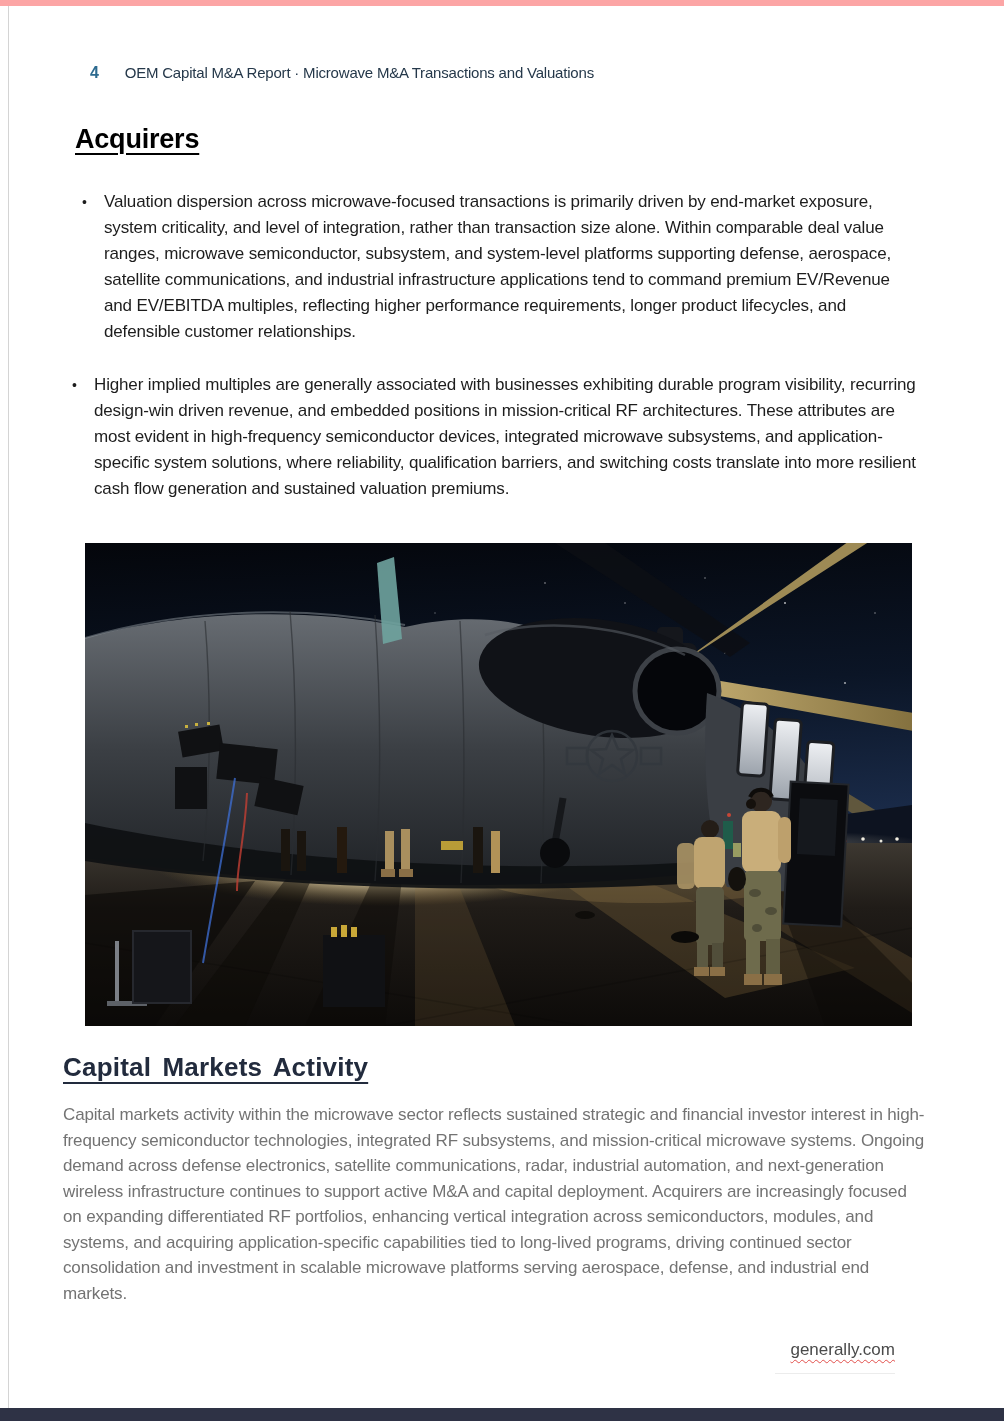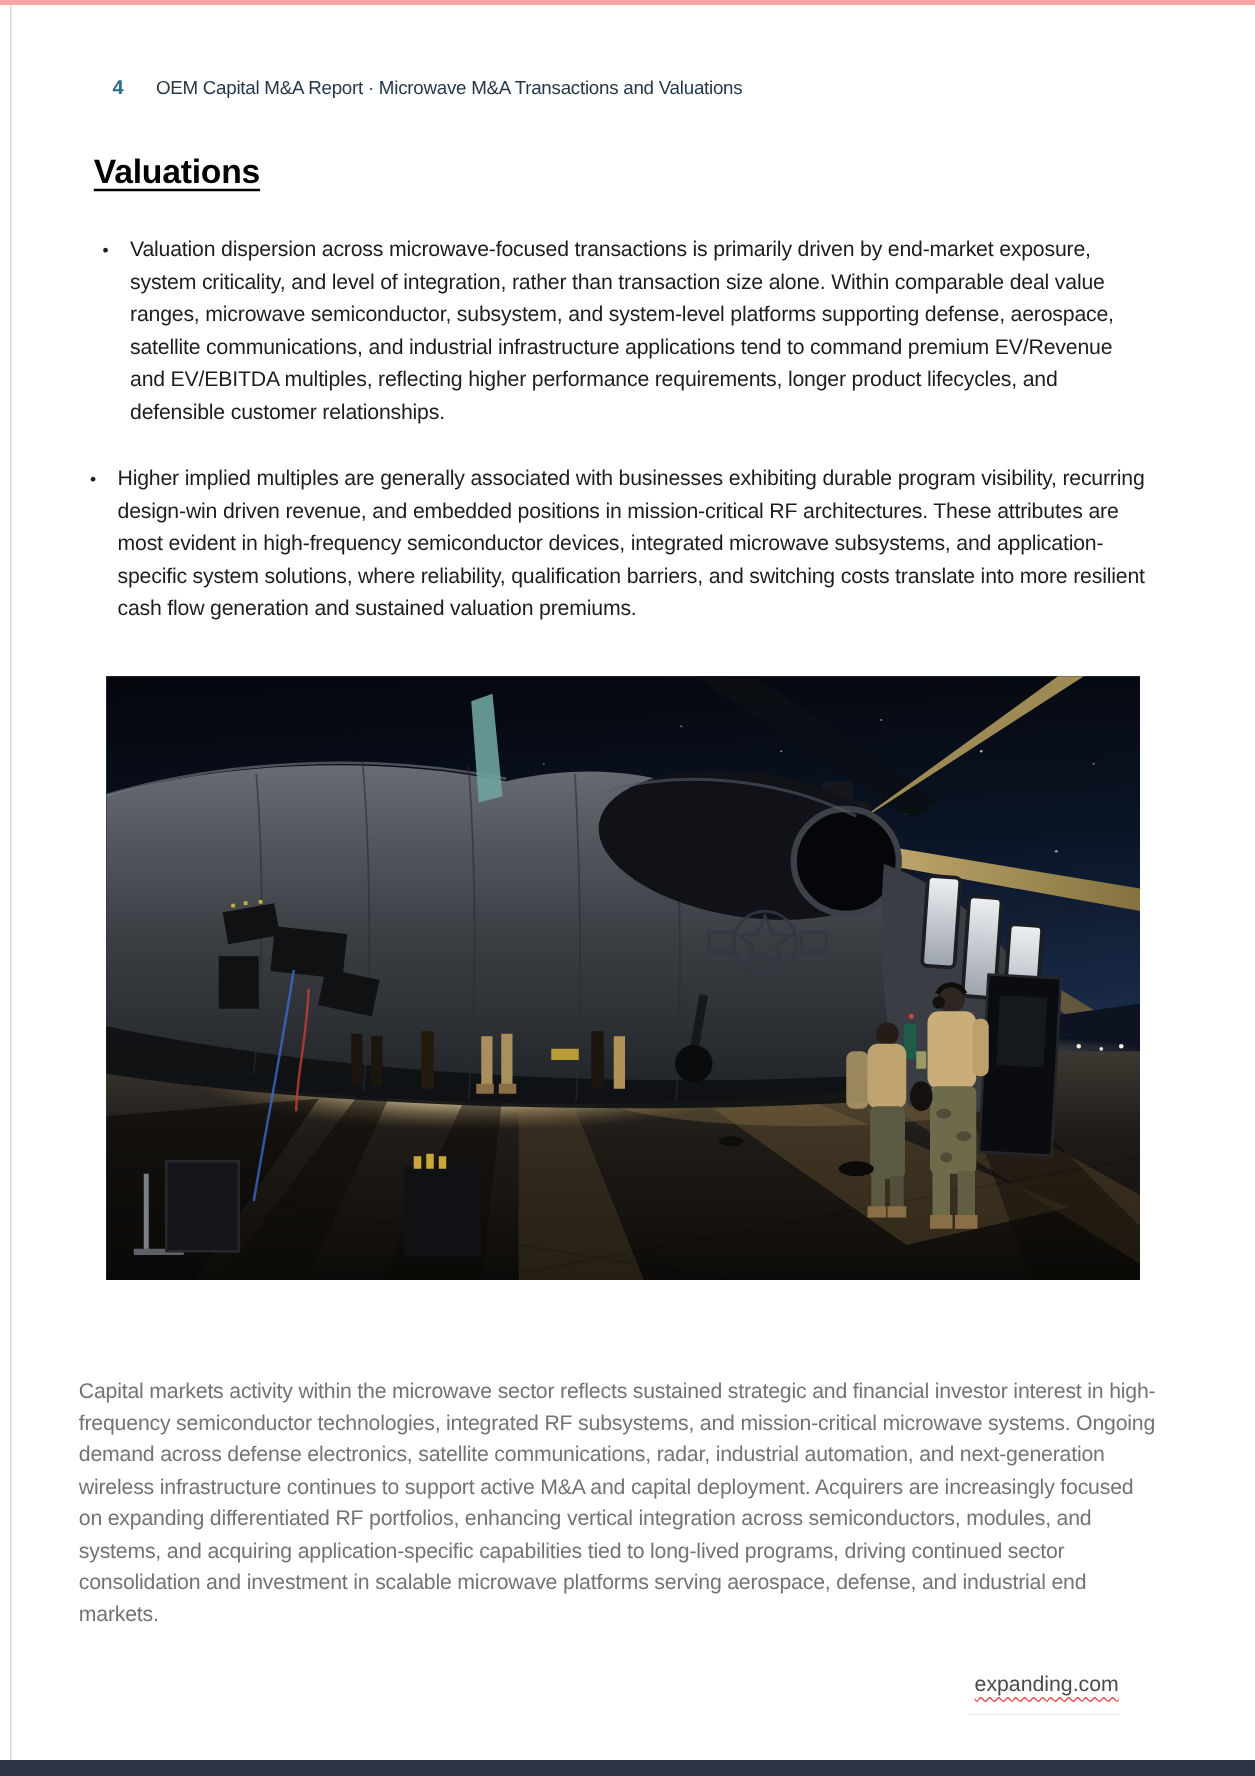--- a/index.html
+++ b/index.html
@@ -3,21 +3,21 @@
 <meta charset="utf-8">
 <style>
   html,body{margin:0;padding:0;background:#fff;}
   .page{
     position:relative;
     width:1004px;height:1421px;
     background:#ffffff;
     font-family:"Liberation Sans", sans-serif;
     color:#1c1c1c;
     overflow:hidden;
-    border-top:4px solid #fca5a5;
+    border-top:6px solid #fca5a5;
     box-sizing:border-box;
   }
   .left-rule{
     position:absolute;left:8px;top:0;bottom:0;width:1px;background:#d4d4d4;
   }
   .doc-header{
     position:absolute;top:58px;left:90px;right:60px;
     font-size:15px;letter-spacing:-0.2px;
     white-space:nowrap;
   }
@@ -71,21 +71,21 @@
 </head>
 <body>
 
 <div class="page">
   <div class="left-rule"></div>
 
   <div class="doc-header">
     <span class="page-num">4</span><span class="header-title">OEM Capital M&amp;A Report · Microwave M&amp;A Transactions and Valuations</span>
   </div>
 
-  <div class="h1">Valuations</div>
+  <div class="h1">Acquirers</div>
 
   <div class="bullet-item bullet-one">
     <span class="marker">•</span>
     <span>Valuation dispersion across microwave-focused transactions is primarily driven by end-market exposure, system criticality, and level of integration, rather than transaction size alone. Within comparable deal value ranges, microwave semiconductor, subsystem, and system-level platforms supporting defense, aerospace, satellite communications, and industrial infrastructure applications tend to command premium EV/Revenue and EV/EBITDA multiples, reflecting higher performance requirements, longer product lifecycles, and defensible customer relationships.</span>
   </div>
 
   <div class="bullet-item bullet-two">
     <span class="marker">•</span>
     <span>Higher implied multiples are generally associated with businesses exhibiting durable program visibility, recurring design-win driven revenue, and embedded positions in mission-critical RF architectures. These attributes are most evident in high-frequency semiconductor devices, integrated microwave subsystems, and application-specific system solutions, where reliability, qualification barriers, and switching costs translate into more resilient cash flow generation and sustained valuation premiums.</span>
   </div>
@@ -296,20 +296,21 @@
         <rect x="246" y="384" width="6" height="10"></rect>
           <rect x="256" y="382" width="6" height="12"></rect>
         <rect x="266" y="384" width="6" height="10"></rect>
       </g>
       <ellipse cx="600" cy="394" rx="14" ry="6" fill="#0b0a08"></ellipse>
       <ellipse cx="500" cy="372" rx="10" ry="4" fill="#0b0a08" opacity="0.8"></ellipse>
       <rect x="356" y="298" width="22" height="9" fill="#c9a838" opacity="0.9"></rect>
     </svg>
   </div>
 
+  <div class="h2">Capital Markets Activity</div>
 
   <div class="body-para">Capital markets activity within the microwave sector reflects sustained strategic and financial investor interest in high-frequency semiconductor technologies, integrated RF subsystems, and mission-critical microwave systems. Ongoing demand across defense electronics, satellite communications, radar, industrial automation, and next-generation wireless infrastructure continues to support active M&amp;A and capital deployment. Acquirers are increasingly focused on expanding differentiated RF portfolios, enhancing vertical integration across semiconductors, modules, and systems, and acquiring application-specific capabilities tied to long-lived programs, driving continued sector consolidation and investment in scalable microwave platforms serving aerospace, defense, and industrial end markets.</div>
 
-  <div class="doc-footer">expanding.com</div>
+  <div class="doc-footer">generally.com</div>
   <div class="footer-rule"></div>
 
   <div class="bottom-bar"></div>
 </div>
 
 </body></html>

